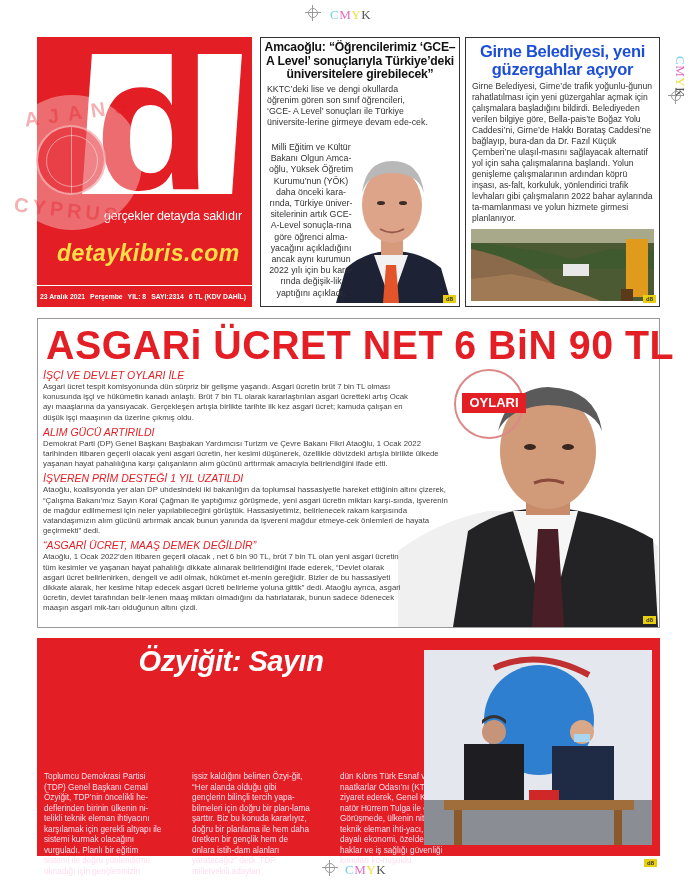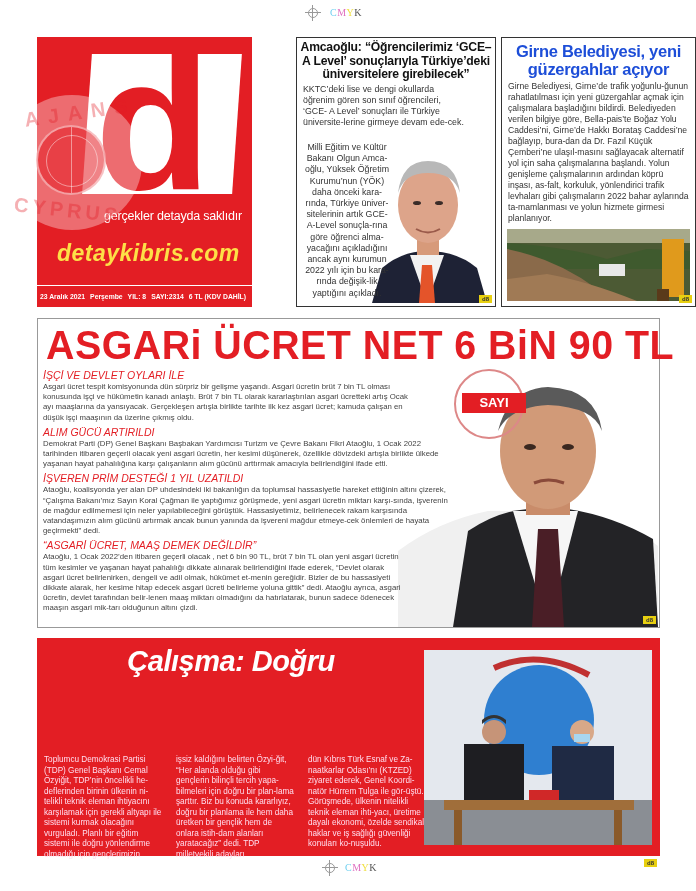--- a/index.html
+++ b/index.html
@@ -3,40 +3,40 @@
 <meta charset="utf-8">
 <style>
   * { box-sizing: border-box; margin: 0; padding: 0; }
   html, body { width: 696px; height: 891px; background: #ffffff; overflow: hidden; }
   body { position: relative; font-family: "Liberation Sans", "DejaVu Sans", sans-serif; color: #222; }
 
   .reg-mark { position: absolute; width: 16px; height: 16px; }
   .reg-mark::before { content: ""; position: absolute; left: 7px; top: 0; width: 1px; height: 16px; background: #999; }
   .reg-mark::after { content: ""; position: absolute; left: 0; top: 7px; width: 16px; height: 1px; background: #999; }
   .reg-mark .ring { position: absolute; left: 3px; top: 3px; width: 10px; height: 10px; border: 1px solid #999; border-radius: 50%; }
-  .cmyk { position: absolute; font-family: "Liberation Serif", serif; font-size: 10px; letter-spacing: 0.5px; text-align: right; }
+  .cmyk { position: absolute; font-family: "Liberation Serif", serif; font-size: 13px; letter-spacing: 0.5px; text-align: right; }
   .cmyk .c { color: #6fd0f0; } .cmyk .m { color: #e070c0; } .cmyk .y { color: #f0e040; } .cmyk .k { color: #555; }
 
   
   .masthead { position: absolute; left: 37px; top: 37px; width: 215px; height: 270px; background: #e31e24; }
   .logo-box { position: absolute; left: 50px; top: 17px; width: 150px; height: 140px; background: #fff; transform: skewX(-4deg); }
   .logo-d { position: absolute; left: 58px; top: 16px; width: 130px; height: 150px; font-family: "Liberation Sans", sans-serif; font-weight: bold; font-size: 190px; line-height: 140px; color: #e31e24; letter-spacing: -6px; }
   .tagline { position: absolute; left: 67px; top: 172px; font-size: 12.5px; color: #fff; letter-spacing: -0.2px; }
   .site { position: absolute; left: 20px; top: 203px; font-size: 23px; font-weight: bold; font-style: italic; color: #fde047; letter-spacing: 0.5px; }
   .issue-bar { position: absolute; left: 0; top: 248px; width: 215px; height: 22px; border-top: 1px solid #fff; display: flex; align-items: center; padding-left: 3px; font-size: 6.8px; color: #fff; font-weight: bold; white-space: nowrap; }
   .issue-bar span { margin-right: 5px; }
 
   .stamp { position: absolute; left: 2px; top: 95px; width: 140px; height: 135px; border-radius: 50%; background: rgba(255,255,255,0.35); }
   .stamp-inner { position: absolute; left: 34px; top: 30px; width: 70px; height: 70px; border-radius: 50%; background: rgba(227,30,36,0.55); border: 2px solid rgba(255,255,255,0.5); }
   .stamp-inner::before { content: ""; position: absolute; left: 8px; top: 8px; width: 50px; height: 50px; border-radius: 50%; border: 1px solid rgba(255,255,255,0.45); }
   .stamp-inner::after { content: ""; position: absolute; left: 33px; top: 0; width: 1px; height: 66px; background: rgba(255,255,255,0.45); }
   .stamp-text { position: absolute; font-weight: bold; color: rgba(227,30,36,0.35); font-size: 20px; }
 
   
-  .box { position: absolute; border: 1.5px solid #333; background: #fff; margin-left: 36px; }
+  .box { position: absolute; border: 1.5px solid #333; background: #fff; }
   .box1 { left: 260px; top: 37px; width: 200px; height: 270px; }
   .box2 { left: 465px; top: 37px; width: 195px; height: 270px; }
   .h-amca { text-align: center; font-weight: bold; font-size: 12.2px; line-height: 13.5px; padding: 3px 2px 2px; color: #111; letter-spacing: -0.2px; }
   .p-small { font-size: 8.8px; line-height: 11.2px; color: #333; padding: 0 6px; }
   .amca-photo { position: absolute; right: 3px; bottom: 3px; width: 130px; height: 170px; overflow: hidden; }
   .amca-text2 { position: absolute; left: 6px; top: 104px; width: 88px; font-size: 8.8px; line-height: 11.2px; color: #333; text-align: center; }
   .d8 { position: absolute; width: 13px; height: 8px; background: #e8d010; font-size: 6px; font-weight: bold; color: #333; text-align: center; line-height: 8px; }
 
   .h-girne { text-align: center; font-weight: bold; font-size: 16.5px; line-height: 18px; padding: 4px 2px 3px; color: #1d4ed8; letter-spacing: -0.3px; }
   .girne-photo { position: absolute; left: 5px; top: 191px; width: 183px; height: 72px; overflow: hidden; background: #5c6b3a; }
@@ -47,21 +47,21 @@
   .sub { font-size: 10.5px; font-weight: normal; font-style: italic; color: #e31e24; line-height: 13px; }
   .body { font-size: 7.8px; line-height: 10.2px; color: #444; }
   .main-col { position: absolute; left: 5px; top: 50px; width: 408px; }
   .haber { position: absolute; left: 416px; top: 50px; width: 70px; height: 70px; border-radius: 50%; border: 2px solid #d88; }
   .haber-badge { position: absolute; left: 6px; top: 22px; width: 64px; height: 20px; background: #e31e24; color: #fff; font-weight: bold; font-size: 13px; line-height: 20px; text-align: center; }
   .main-photo { position: absolute; left: 360px; top: 52px; width: 260px; height: 256px; overflow: hidden; }
 
   
   .bottom { position: absolute; left: 37px; top: 638px; width: 623px; height: 218px; background: #e31e24; }
   .bottom-title { position: absolute; left: 4px; top: 6px; width: 380px; text-align: center; color: #fff; font-weight: bold; font-style: italic; font-size: 29px; line-height: 34px; letter-spacing: -0.5px; }
-  .bottom-cols { position: absolute; left: 7px; top: 117px; display: flex; gap: 12px; }
+  .bottom-cols { position: absolute; left: 7px; top: 134px; display: flex; gap: 28px; }
   .bottom-cols .col { width: 120px; font-size: 8.2px; line-height: 10.5px; color: #fde; }
   .bottom-photo { position: absolute; left: 387px; top: 12px; width: 228px; height: 195px; overflow: hidden; background: #dfe4ea; }
 </style>
 </head>
 <body>
 
 <div class="reg-mark" style="left:305px;top:5px;">
     <div class="ring"></div>
   </div>
 <div class="cmyk" style="left:330px;top:7px;">
@@ -152,39 +152,39 @@
       <rect x="128" y="110" width="44" height="34" fill="#c98c6a"></rect>
       <ellipse cx="150" cy="80" rx="48" ry="58" fill="#d19a78"></ellipse>
       <path d="M100 60 Q110 18 150 16 Q198 18 204 60 Q196 36 150 34 Q112 36 100 60 Z" fill="#5a5a5a"></path>
       <ellipse cx="132" cy="76" rx="6" ry="3" fill="#3a2820"></ellipse>
       <ellipse cx="170" cy="76" rx="6" ry="3" fill="#3a2820"></ellipse>
       <path d="M136 112 Q150 106 166 112" stroke="#8a4a3a" stroke-width="3" fill="none"></path>
     </svg>
   </div>
 
   <div class="haber">
-    <div class="haber-badge">SAYI</div>
+    <div class="haber-badge">OYLARI</div>
   </div>
 
   <div class="main-col">
     <div class="sub">İŞÇİ VE DEVLET OYLARI İLE</div>
     <div class="body" style="width:375px;">Asgari ücret tespit komisyonunda dün sürpriz bir gelişme yaşandı. Asgari ücretin brüt 7 bin TL olması konusunda işçi ve hükümetin kanadı anlaştı. Brüt 7 bin TL olarak kararlaştırılan asgari ücretteki artış Ocak ayı maaşlarına da yansıyacak. Gerçekleşen artışla birlikte tarihte ilk kez asgari ücret; kamuda çalışan en düşük işçi maaşının da üzerine çıkmış oldu.</div>
     <div class="sub" style="margin-top:3px;">ALIM GÜCÜ ARTIRILDI</div>
     <div class="body">Demokrat Parti (DP) Genel Başkanı Başbakan Yardımcısı Turizm ve Çevre Bakanı Fikri Ataoğlu, 1 Ocak 2022 tarihinden itibaren geçerli olacak yeni asgari ücretin, her kesimi düşünerek, özellikle dövizdeki artışla birlikte ülkede yaşanan hayat pahalılığına karşı çalışanların alım gücünü arttırmak amacıyla belirlendiğini ifade etti.</div>
     <div class="sub" style="margin-top:3px;">İŞVEREN PRİM DESTEĞİ 1 YIL UZATILDI</div>
     <div class="body">Ataoğlu, koalisyonda yer alan DP uhdesindeki iki bakanlığın da toplumsal hassasiyetle hareket ettiğinin altını çizerek, “Çalışma Bakanı’mız Sayın Koral Çağman ile yaptığımız görüşmede, yeni asgari ücretin miktarı karşı-sında, işverenin de mağdur edilmemesi için neler yapılabileceğini görüştük. Hassasiyetimiz, belirlenecek rakam karşısında vatandaşımızın alım gücünü artırmak ancak bunun yanında da işvereni mağdur etmeye-cek önlemleri de hayata geçirmekti” dedi.</div>
     <div class="sub" style="margin-top:3px;">“ASGARİ ÜCRET, MAAŞ DEMEK DEĞİLDİR”</div>
     <div class="body" style="width:362px;">Ataoğlu, 1 Ocak 2022’den itibaren geçerli olacak , net 6 bin 90 TL, brüt 7 bin TL olan yeni asgari ücretin  tüm kesimler ve yaşanan hayat pahalılığı dikkate alınarak belirlendiğini ifade ederek, “Devlet olarak asgari ücret belirlenirken, dengeli ve adil olmak, hükümet et-menin gereğidir. Bizler de bu hassasiyeti dikkate alarak, her kesime hitap edecek asgari ücreti belirleme yoluna gittik” dedi. Ataoğlu ayrıca, asgari ücretin, devlet tarafından belir-lenen maaş miktarı olmadığını da hatırlatarak, bunun sadece ödenecek maaşın asgari mik-tarı olduğunun altını çizdi.</div>
   </div>
   <div class="d8" style="right:3px;bottom:3px;">d8</div>
 </div>
 
 <div class="bottom">
   <div class="bottom-title">
-    <div>Çalışma: Doğru</div>
+    <div>Özyiğit: Sayın</div>
   </div>
   <div class="bottom-cols">
     <div class="col">Toplumcu Demokrasi Partisi (TDP) Genel Başkanı Cemal Özyiğit, TDP’nin öncelikli he-deflerinden birinin ülkenin ni-telikli teknik eleman ihtiyacını karşılamak için gerekli altyapı ile sistemi kurmak olacağını vurguladı. Planlı bir eğitim sistemi ile doğru yönlendirme olmadığı için gençlerimizin</div>
     <div class="col">işsiz kaldığını belirten Özyi-ğit, “Her alanda olduğu gibi gençlerin bilinçli tercih yapa-bilmeleri için doğru bir plan-lama şarttır. Biz bu konuda kararlıyız, doğru bir planlama ile hem daha üretken bir gençlik hem de onlara istih-dam alanları yaratacağız” dedi. TDP milletvekili adayları</div>
     <div class="col">dün Kıbrıs Türk Esnaf ve Za-naatkarlar Odası’nı (KTZED) ziyaret ederek, Genel Koordi-natör Hürrem Tulga ile gör-üştü. Görüşmede, ülkenin nitelikli teknik eleman ihti-yacı, üretime dayalı ekonomi, özelde sendikal haklar ve iş sağlığı güvenliği konuları ko-nuşuldu.</div>
   </div>
   <div class="bottom-photo">
     <svg width="228" height="195" viewBox="0 0 228 195">
       <rect width="228" height="195" fill="#e4e8ee"></rect>
       <circle cx="115" cy="70" r="55" fill="#2f7fd0"></circle>

